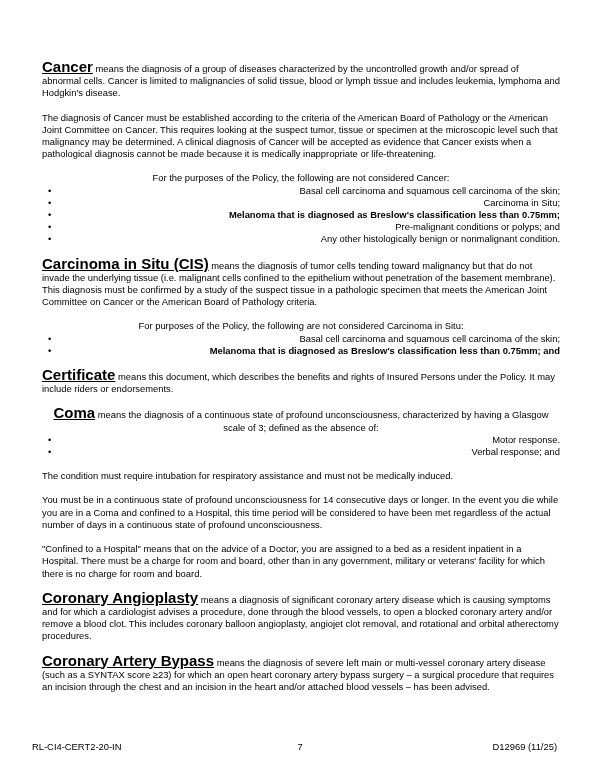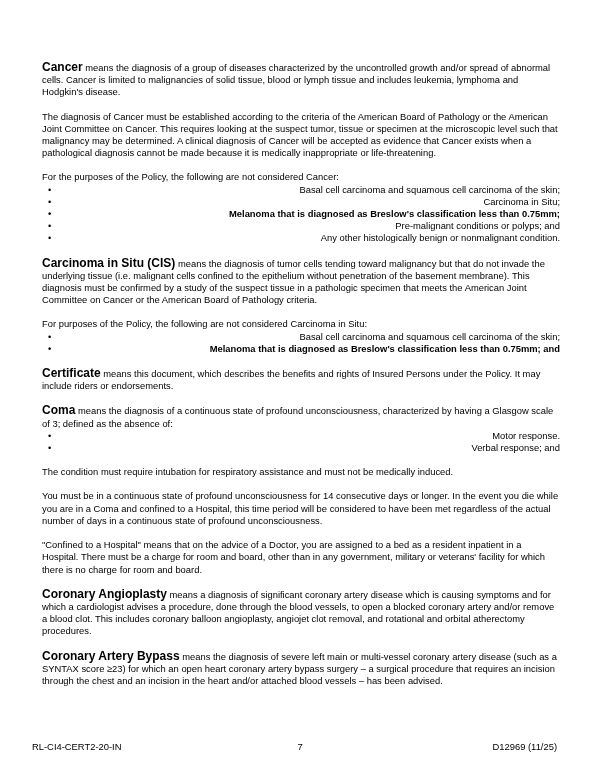--- a/index.html
+++ b/index.html
@@ -23,24 +23,26 @@
     width: 518px;
     font-size: 9.4px;
     line-height: 12.2px;
     text-align: left;
   }
   .para {
     margin: 0 0 12px 0;
   }
   .para.tight {
     margin-bottom: 0;
+    text-align: center;
   }
   .term {
     font-weight: bold;
-    font-size: 12px;
+    font-size: 15px;
+    text-decoration: underline;
   }
   ul.bullets {
     margin: 0 0 12px 0;
     padding: 0;
     list-style: none;
     text-align: right;
   }
   ul.bullets li {
     position: relative;
     padding-left: 20px;

